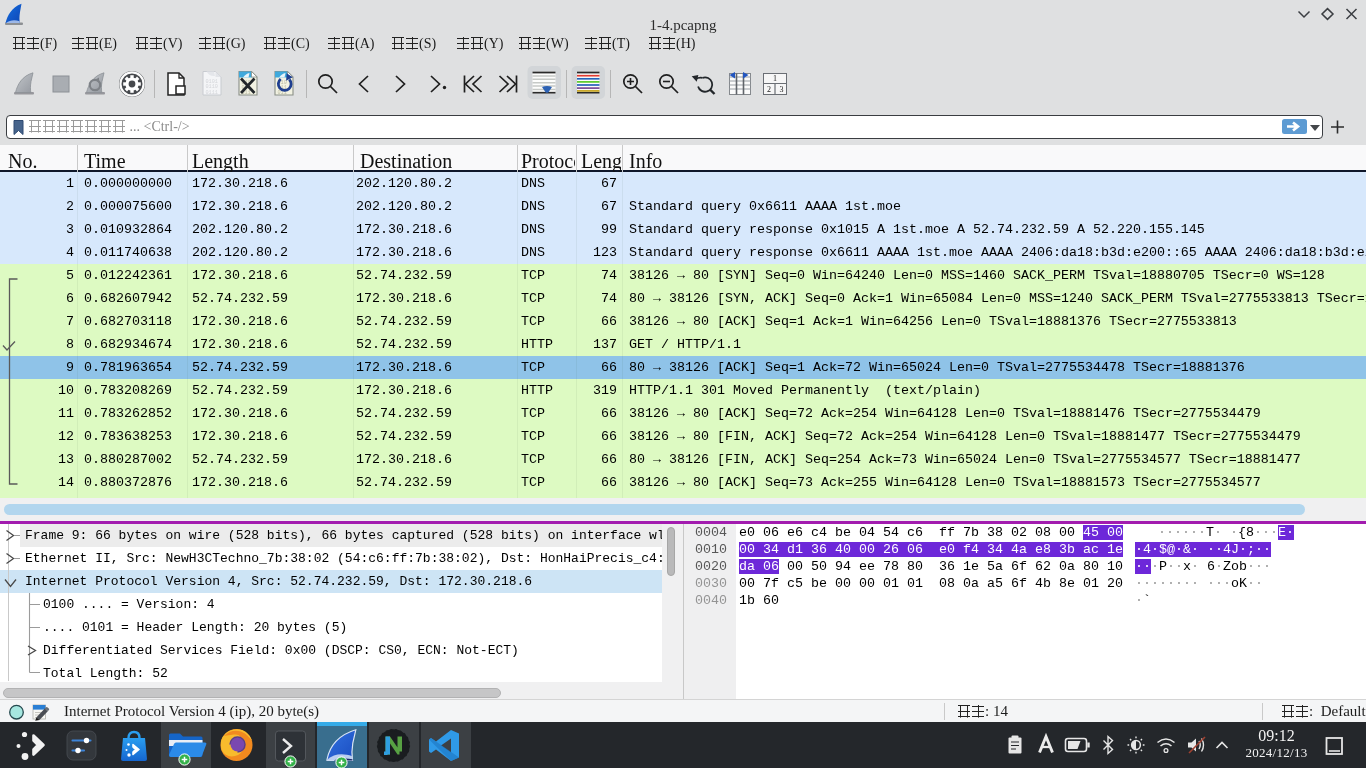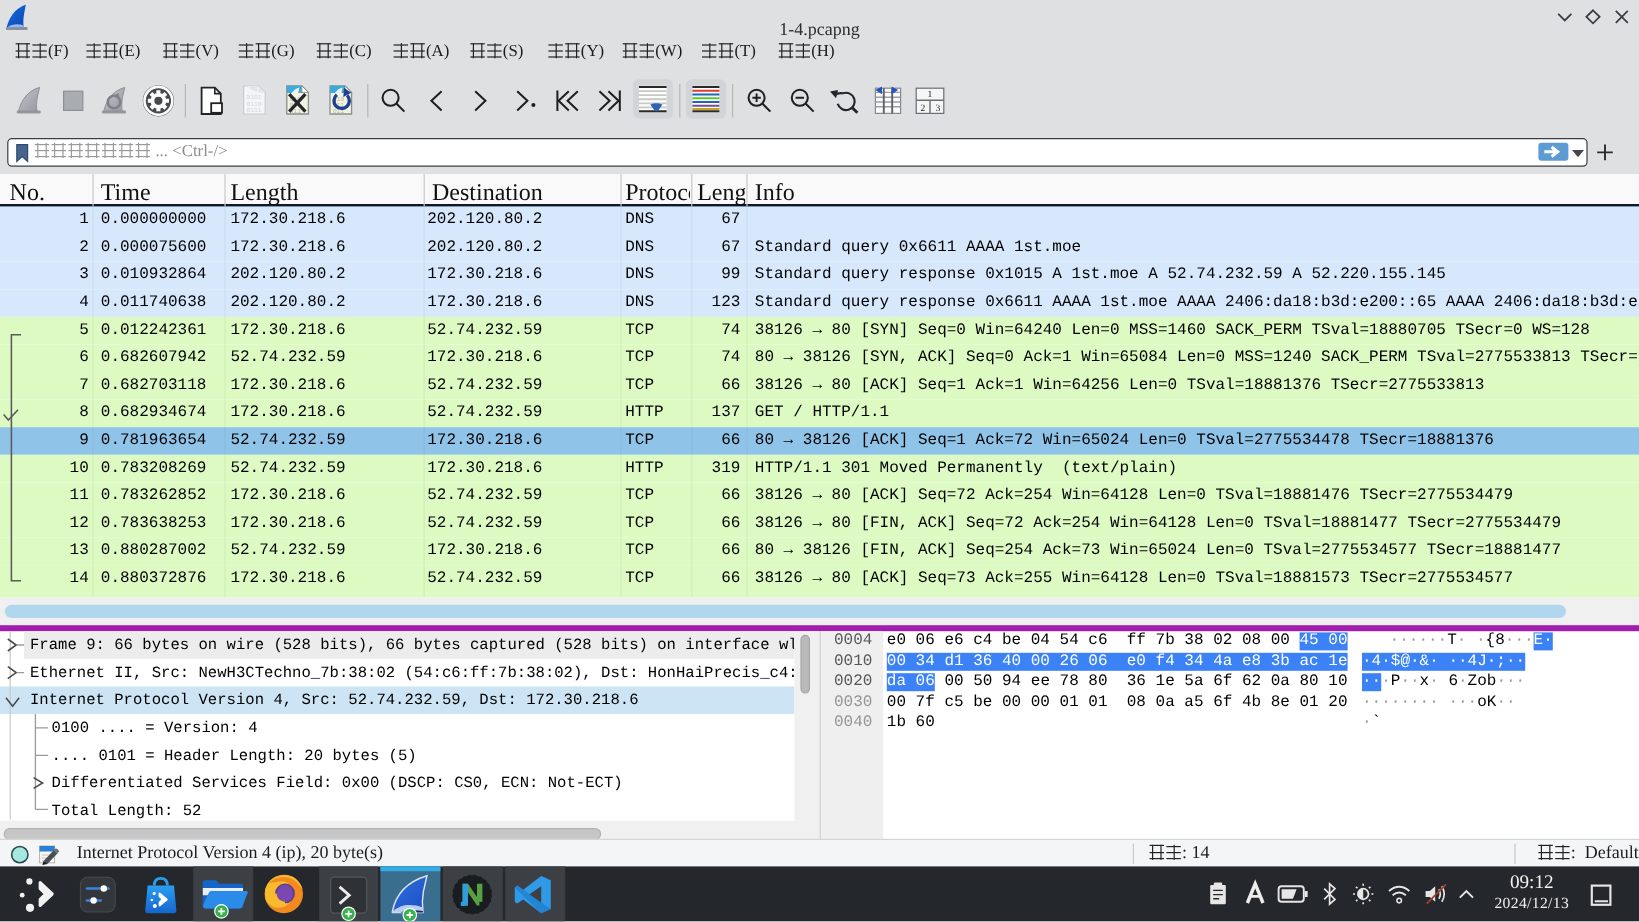--- a/index.html
+++ b/index.html
@@ -43,21 +43,21 @@
 .row .src{left:192px}
 .row .dst{left:356px}
 .row .pro{left:521px}
 .row .len{left:553px;width:64px;text-align:right}
 .row .inf{left:629px;width:737px;white-space:pre;overflow:hidden}
 .dns{background:#d7e8fc}
 .grn{background:#ddfac2}
 .sel{background:#8fc3e8}
 
 .seltext{background:#cde4f5}
-.hl{background:#3b82f6;color:#fff}
+.hl{background:#6d28d9;color:#fff}
 .gray{color:#949494}
 .g9{color:#9a9a9a}
 .dk{color:#575757}
 </style>
 </head>
 <body>
 <div class="abs" id="chrome"></div>
 <div class="abs" id="title">1-4.pcapng</div>
 <div class="abs" id="menu">
   <span class="mi" style="left:12px"><i class="c"></i><i class="c v2"></i>(F)</span>
@@ -318,21 +318,21 @@
 <div class="abs" style="left:576px;top:0;width:1px;height:326px;background:rgba(60,80,60,0.07)"></div>
 <div class="abs" style="left:622px;top:0;width:1px;height:326px;background:rgba(60,80,60,0.07)"></div>
 <svg class="abs" style="left:0;top:92px" width="24" height="224" viewBox="0 0 24 224">
   <path d="M17.5 15 H9.5 V220 H17.5" fill="none" stroke="#5a5a5a" stroke-width="1.3"></path>
   <path d="M3 81.5 L7 86 L15 77.5" fill="none" stroke="#5a5a5a" stroke-width="1.3"></path>
 </svg>
 </div>
 <div class="abs" id="plscroll" style="left:0;top:497.5px;width:1366px;height:23.5px;background:#f0f0f1">
   <div class="abs" style="left:4px;top:6px;width:1301px;height:11px;border-radius:5.5px;background:#b2d6ee"></div>
 </div>
-<div class="abs" id="panes" style="left:0;top:521px;width:1366px;height:178px;border-top:5px solid #a21caf;background:#fff">
+<div class="abs" id="panes" style="left:0;top:521px;width:1366px;height:178px;border-top:3px solid #a21caf;background:#fff">
 
   <div class="abs" style="left:20px;top:0;width:642px;height:23px;background:#ececec"></div>
 
   <div class="abs seltext" style="left:0;top:46px;width:662px;height:23px"></div>
 
   <div class="abs mono d13" style="left:25px;top:4px;width:637px;overflow:hidden;white-space:pre">Frame 9: 66 bytes on wire (528 bits), 66 bytes captured (528 bits) on interface wl</div>
   <div class="abs mono d13" style="left:25px;top:27px;width:637px;overflow:hidden;white-space:pre">Ethernet II, Src: NewH3CTechno_7b:38:02 (54:c6:ff:7b:38:02), Dst: HonHaiPrecis_c4:</div>
   <div class="abs mono d13" style="left:25px;top:50px;width:637px;overflow:hidden;white-space:pre">Internet Protocol Version 4, Src: 52.74.232.59, Dst: 172.30.218.6</div>
   <div class="abs mono d13" style="left:43px;top:73px">0100 .... = Version: 4</div>
   <div class="abs mono d13" style="left:43px;top:96px">.... 0101 = Header Length: 20 bytes (5)</div>

